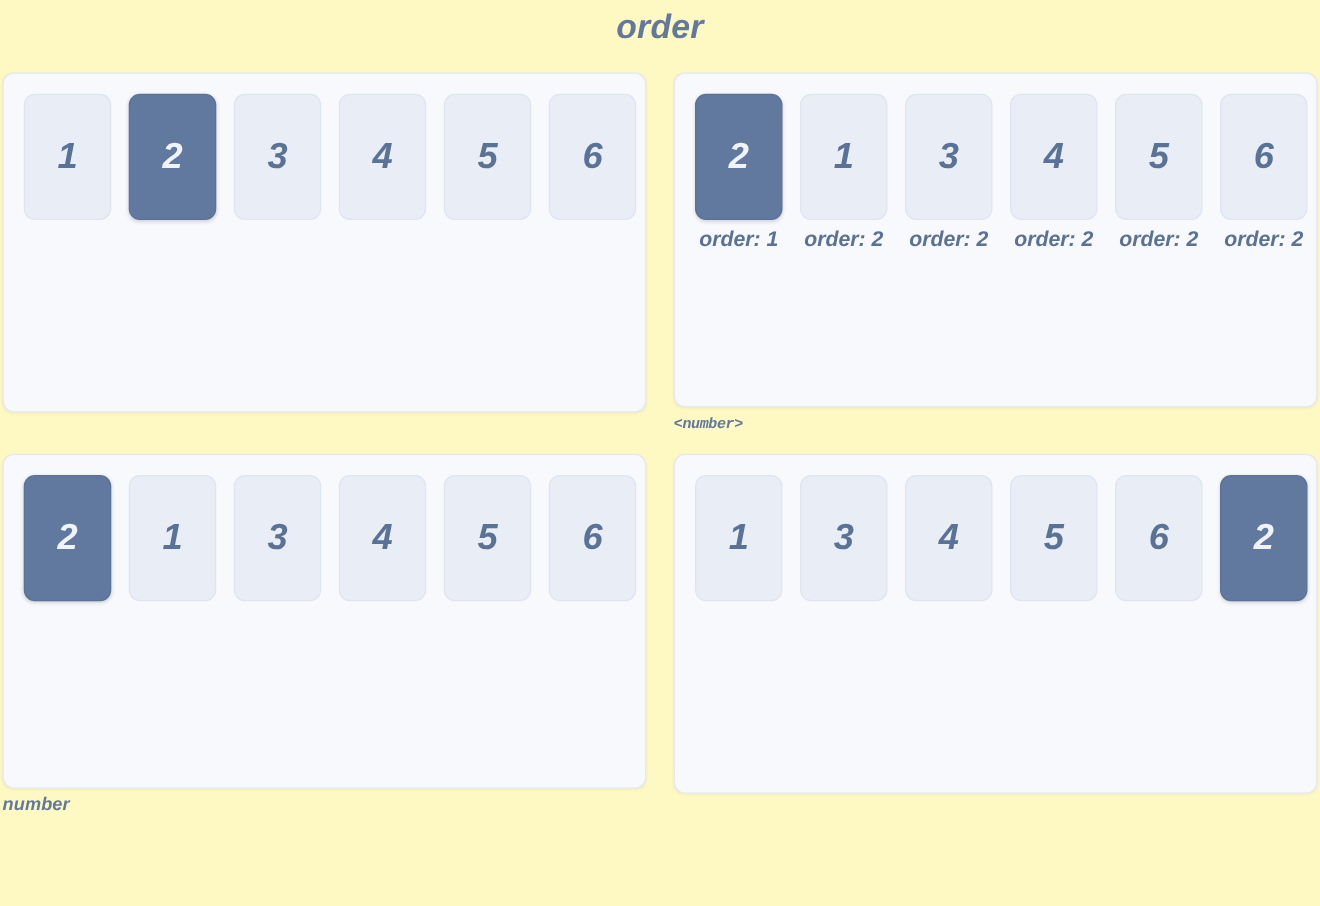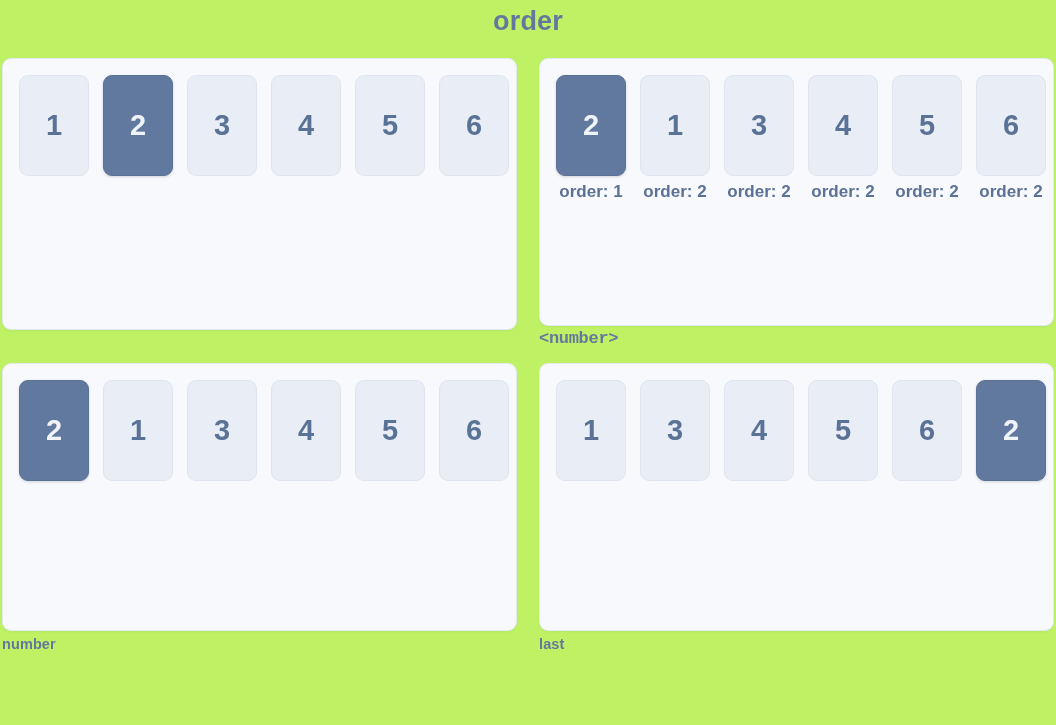--- a/index.html
+++ b/index.html
@@ -11,21 +11,22 @@
     height: 725px;
     background: #000000;
     font-family: "Liberation Sans", sans-serif;
     overflow: hidden;
   }
 
   .page {
     position: relative;
     width: 1056px;
     height: 725px;
-    background: #bef264;
+    background: #fef9c3;
+    font-style: italic;
   }
 
   
   .page-title {
     position: absolute;
     top: 4px;
     left: 0;
     width: 1056px;
     text-align: center;
     font-size: 27px;
@@ -71,21 +72,21 @@
     margin-top: 4px;
     font-size: 14.5px;
     font-weight: bold;
     color: #64789e;
     line-height: 18px;
     letter-spacing: 0.1px;
     white-space: nowrap;
   }
   .panel-label.mono {
     font-family: "Liberation Mono", monospace;
-    font-size: 17px;
+    font-size: 12px;
     letter-spacing: -0.3px;
   }
 
   
   .item-col {
     display: flex;
     flex-direction: column;
     align-items: center;
     margin-right: 14px;
   }
@@ -222,17 +223,16 @@
           <div class="item-col">
             <div class="item">5</div>
           </div>
           <div class="item-col">
             <div class="item">6</div>
           </div>
           <div class="item-col">
             <div class="item highlight">2</div>
           </div>
         </div>
-        <div class="panel-label">last</div>
       </div>
     </div>
 
 </div>
 
 </body></html>

